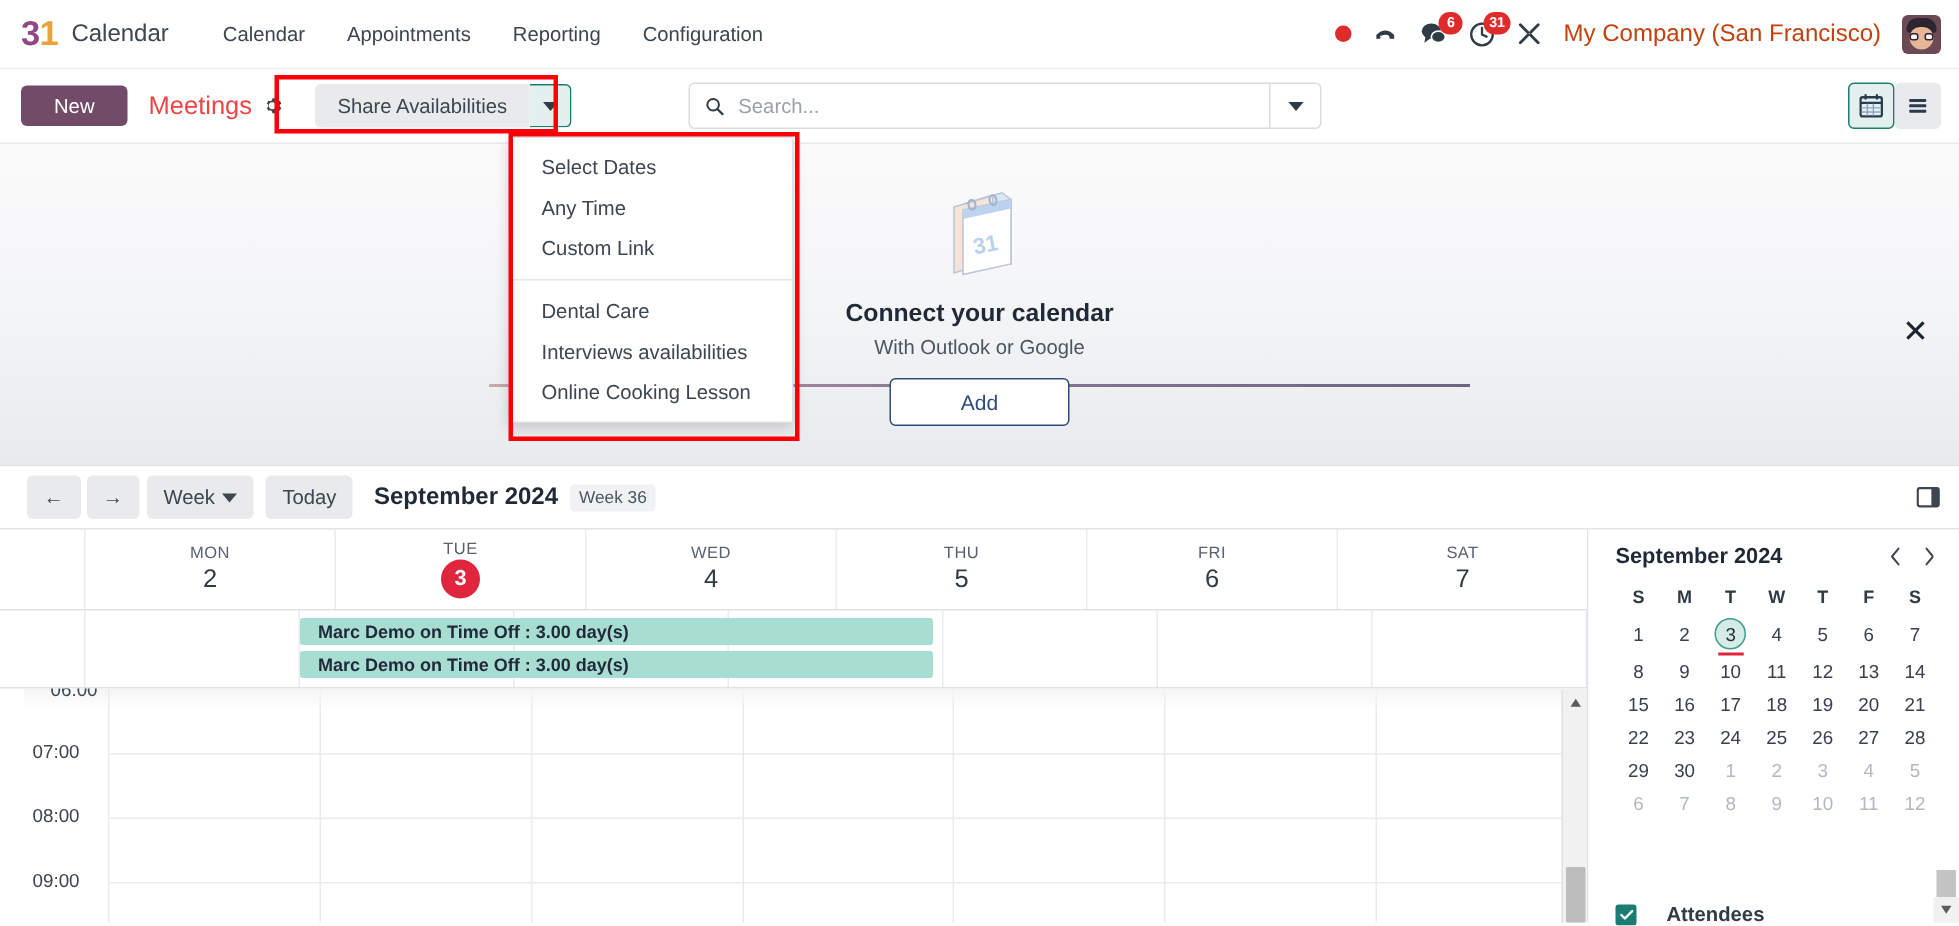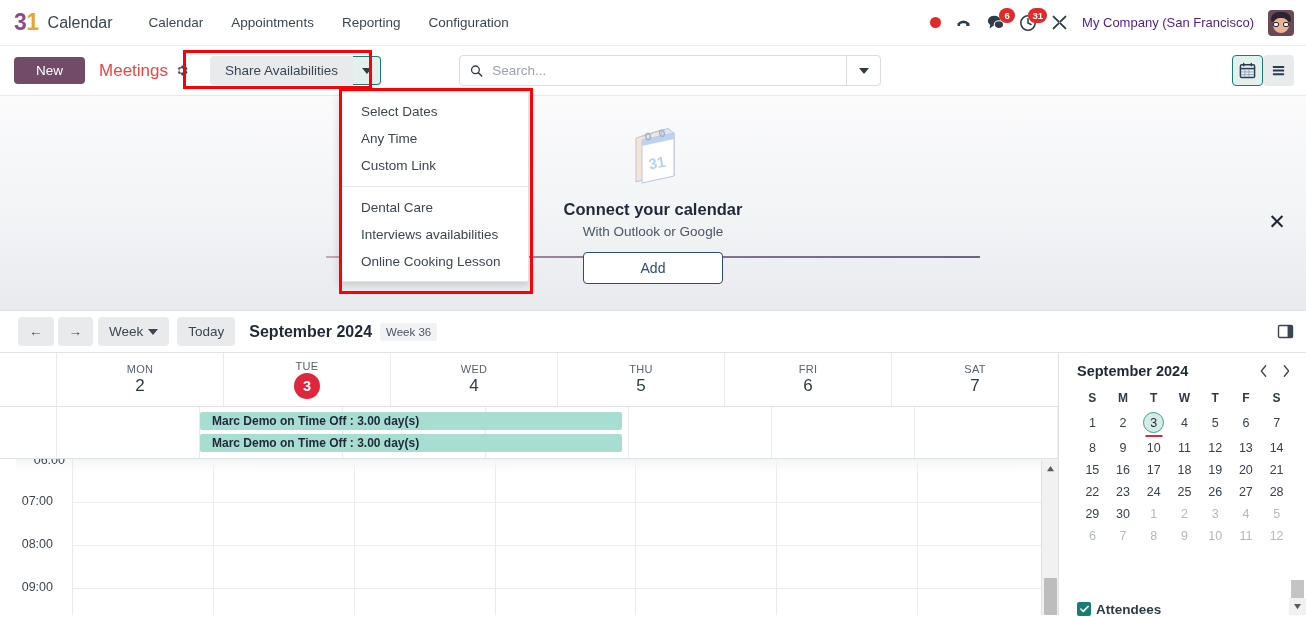--- a/index.html
+++ b/index.html
@@ -36,21 +36,21 @@
   }
   .nav-right { margin-left: auto; display: flex; align-items: center; gap: 14px; }
   .sysicon { position: relative; display: flex; align-items: center; justify-content: center; cursor: pointer; }
   .rec-dot { width: 11px; height: 11px; border-radius: 50%; background: #e02b2b; }
   .badge {
     position: absolute; top: -6px; right: -10px;
     background: #e02b2b; color: #fff; font-size: 9.5px; font-weight: 700;
     border-radius: 9px; min-width: 16px; height: 15px; line-height: 15px;
     text-align: center; padding: 0 4px;
   }
-  .company-name { font-size: 13px; color: #4c1d95; cursor: pointer; }
+  .company-name { font-size: 16px; color: #c2410c; cursor: pointer; }
   .avatar {
     width: 26px; height: 26px; border-radius: 4px; overflow: hidden;
     background: #6b4a55; cursor: pointer; position: relative;
   }
   .avatar .hair { position:absolute; left:3px; top:2px; width:20px; height:10px; background:#2c2430; border-radius:9px 9px 3px 3px; }
   .avatar .face { position:absolute; left:5px; top:8px; width:16px; height:15px; background:#e8b597; border-radius:7px 7px 8px 8px; }
   .avatar .g1 { position:absolute; left:5px; top:12px; width:6px; height:5px; background:#f5f5f5; border:1.5px solid #2c2430; border-radius:2px; }
   .avatar .g2 { position:absolute; left:15px; top:12px; width:6px; height:5px; background:#f5f5f5; border:1.5px solid #2c2430; border-radius:2px; }
 
   
@@ -135,21 +135,21 @@
   .banner-content {
     position: absolute; left: 0; right: 0; top: 28px;
     display: flex; flex-direction: column; align-items: center;
   }
   .cal-icon { width: 62px; height: 64px; position: relative; }
   .banner-title {
     font-size: 16.5px; font-weight: 700; color: #1f2937; margin-top: 12px;
   }
   .banner-sub { font-size: 13.5px; color: #4b5563; margin-top: 5px; }
   .btn-add {
-    margin-top: 13px; width: 140px; height: 32px; background: #fff;
+    margin-top: 13px; width: 120px; height: 32px; background: #fff;
     border: 1px solid #2f4a7c; border-radius: 4px; color: #2f4a7c;
     font-size: 14px; cursor: pointer; font-family: inherit;
   }
   .banner-close {
     position: absolute; right: 17px; top: 113px; width: 24px; height: 24px;
     cursor: pointer; display: flex; align-items: center; justify-content: center;
     font-size: 21px; color: #1b2430; line-height: 1; font-weight: 400;
   }
 
   
@@ -254,21 +254,21 @@
   .mini-cal td .sel {
     display: inline-flex; align-items: center; justify-content: center;
     width: 21px; height: 21px; border-radius: 50%;
     background: #d4ebe6; border: 1px solid #3e9c93; color: #1f2937;
   }
   .mini-cal td .selbar {
     position: absolute; left: 50%; transform: translateX(-50%);
     bottom: 0px; width: 17px; height: 2px; background: #e0263c;
   }
   .attendees-row {
-    position: absolute; left: 18px; bottom: -2px; display: flex; align-items: flex-start; gap: 5px;
+    position: absolute; left: 18px; bottom: -2px; display: flex; align-items: flex-end; gap: 20px;
   }
   .att-check {
     width: 14px; height: 14px; background: #1a7d74; border-radius: 2px;
     display: flex; align-items: center; justify-content: center;
   }
   .att-label { font-size: 13.5px; font-weight: 700; color: #2f3b45; }
   .sp-scroll {
     position: absolute; right: 0; top: 0; bottom: 0; width: 17px; background: #fff;
   }
   .sp-scroll .sp-arrow {

